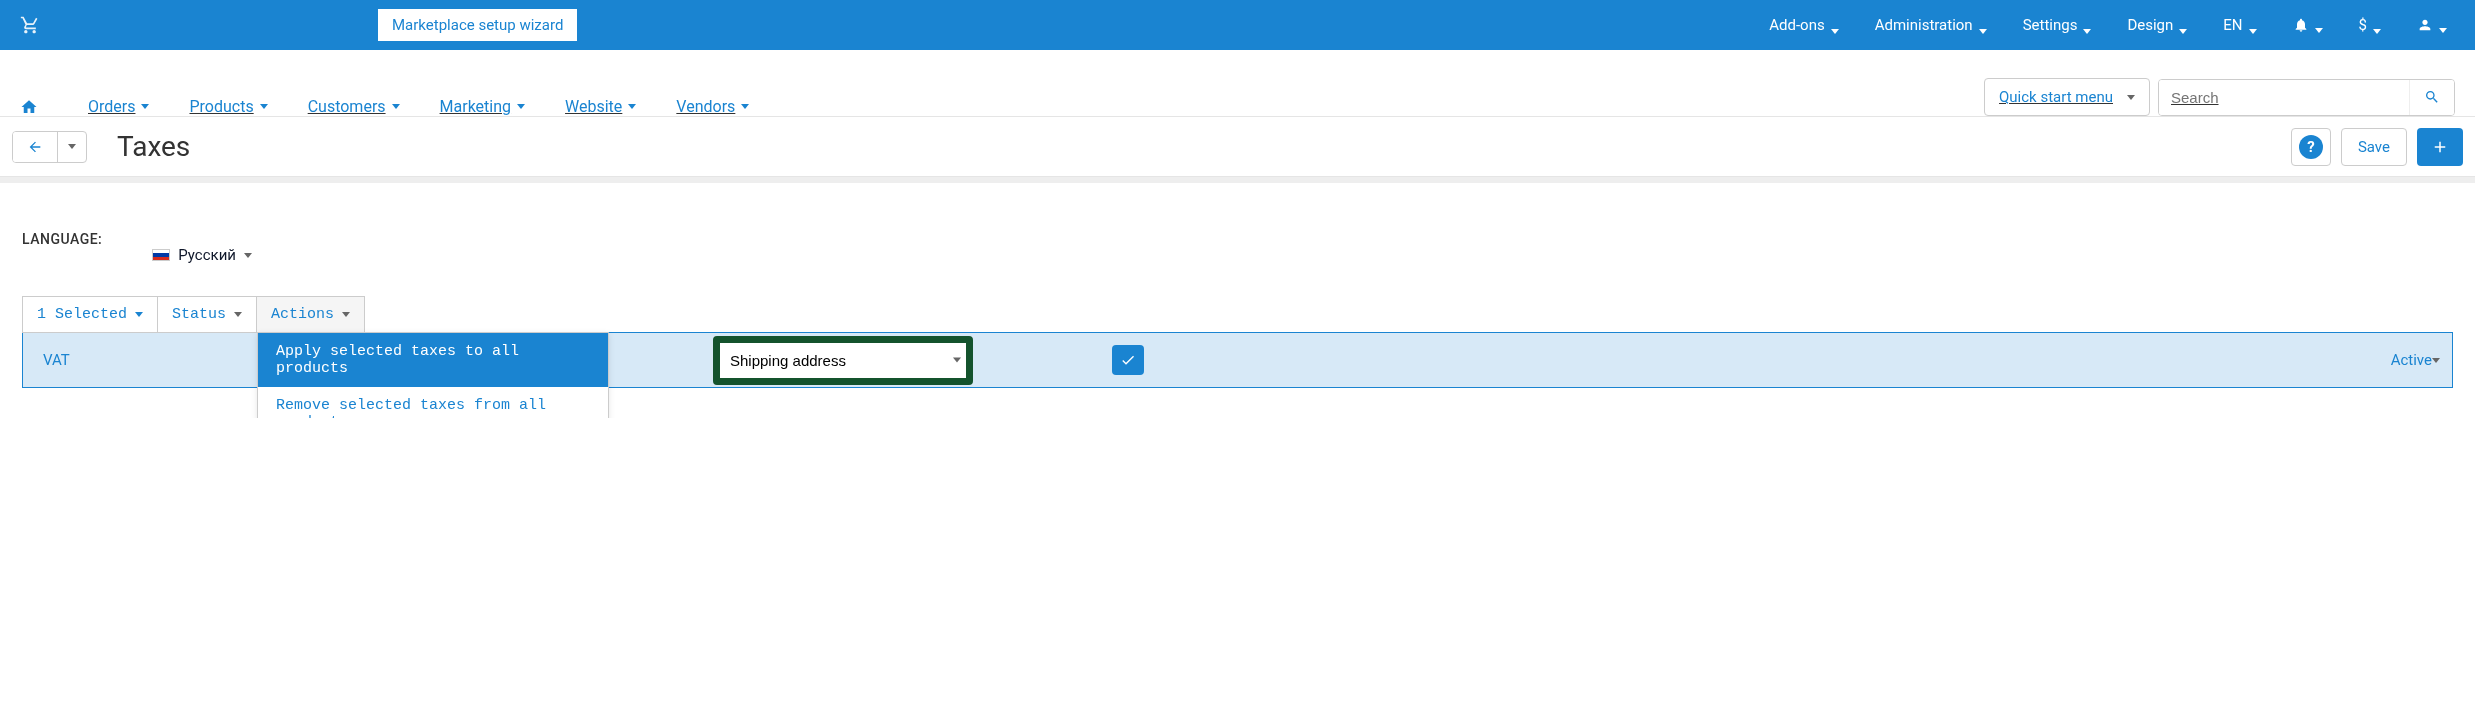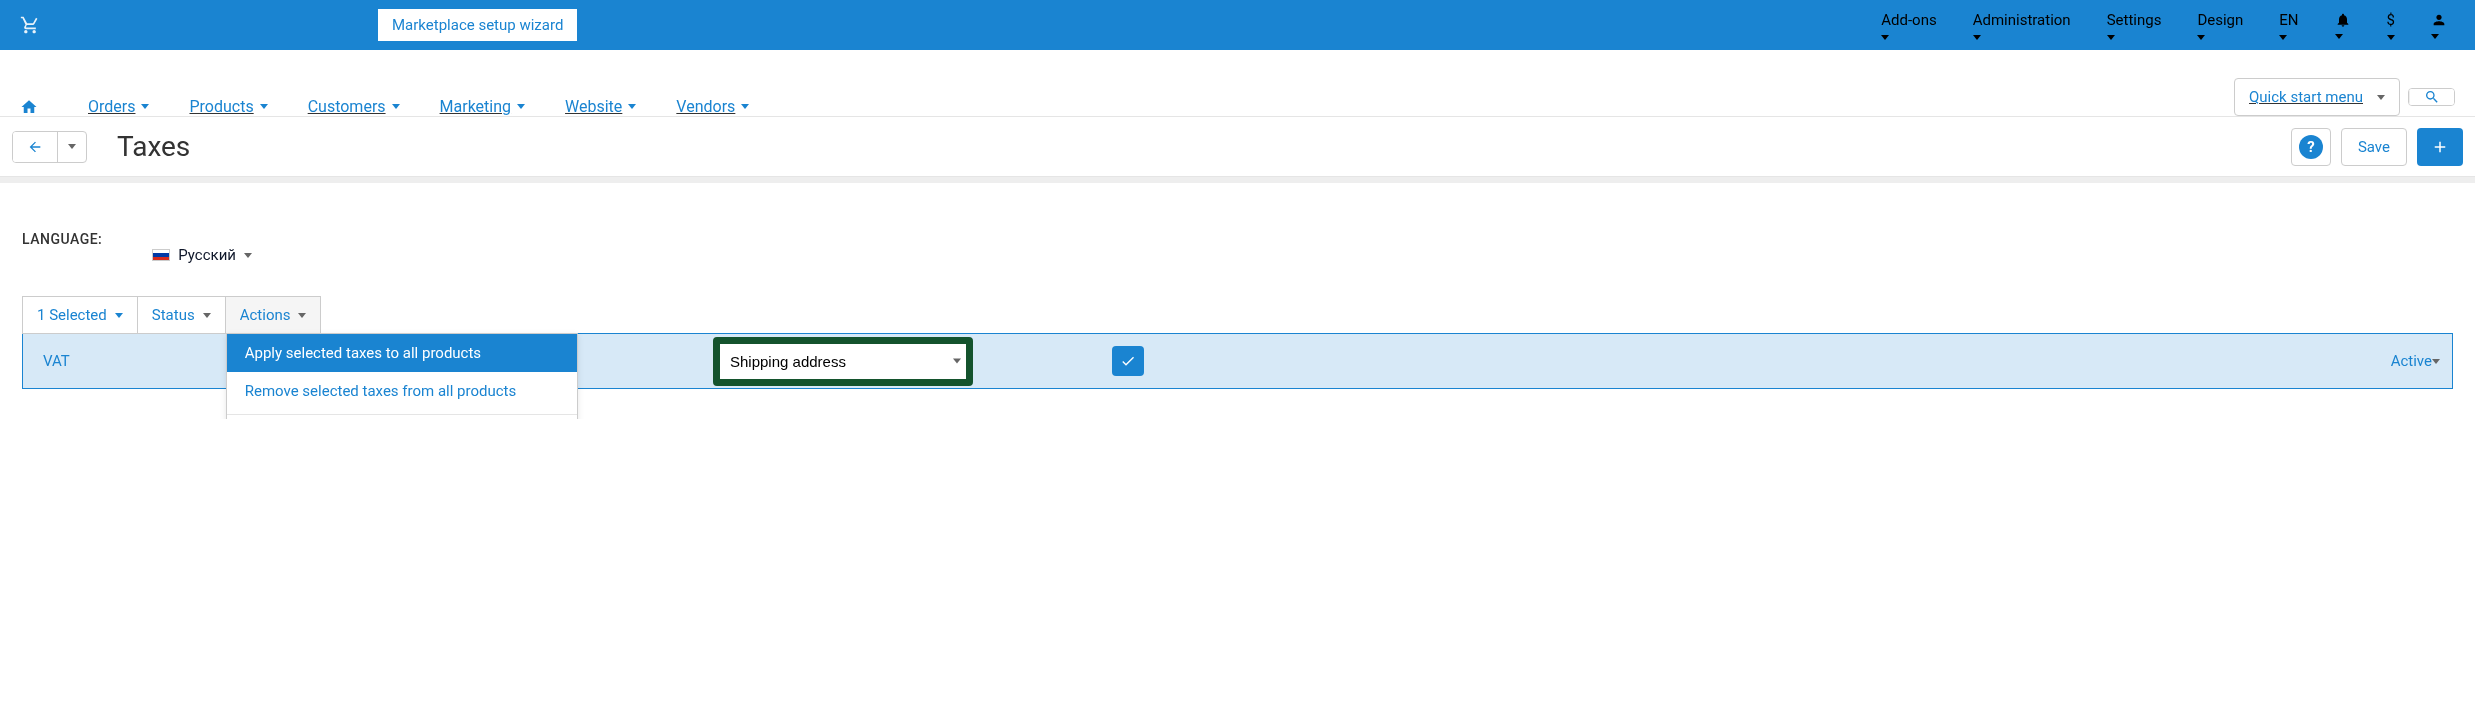--- a/index.html
+++ b/index.html
@@ -3,21 +3,21 @@
 <meta charset="utf-8">
 <style>
 * { margin: 0; padding: 0; box-sizing: border-box; }
 body { font-family: -apple-system, BlinkMacSystemFont, "Segoe UI", Roboto, Arial, sans-serif; font-size: 14px; color: #333; background: #fff; }
 
 .topbar { background: #1a84d1; height: 50px; display: flex; align-items: center; padding: 0 20px; color: #fff; }
 .topbar-left { display: flex; align-items: center; flex: 0 0 auto; }
 .cart-icon { color: #fff; opacity: 0.9; margin-right: 20px; }
 .setup-wizard { background: #fff; color: #1a84d1; padding: 7px 14px; border-radius: 0; font-size: 15px; margin-left: 318px; }
 .topbar-right { display: flex; align-items: center; margin-left: auto; gap: 20px; }
-.topbar-item { color: #000000; display: flex; align-items: flex-start; gap: 6px; cursor: pointer; padding: 0 8px; font-size: 15px; flex-direction: column; }
+.topbar-item { color: #ffffff; display: flex; align-items: flex-end; gap: 6px; cursor: pointer; padding: 0 8px; font-size: 15px; }
 .caret { width: 0; height: 0; border-left: 4px solid transparent; border-right: 4px solid transparent; border-top: 5px solid currentColor; display: inline-block; }
 
 .navbar { background: #fff; height: 67px; display: flex; align-items: flex-end; padding: 0 20px; border-bottom: 1px solid #e5e5e5; text-decoration: underline; }
 .home-icon { color: #1a84d1; margin-right: 30px; cursor: pointer; }
 .nav-item { color: #1a84d1; display: flex; align-items: center; gap: 6px; cursor: pointer; padding: 0 20px; font-size: 16px; }
 .nav-right { margin-left: auto; display: flex; align-items: center; gap: 8px; }
 .quick-start { background: #fff; border: 1px solid #ccc; border-radius: 4px; padding: 9px 14px; color: #1a84d1; display: flex; align-items: center; gap: 14px; cursor: pointer; font-size: 15px; }
 .search-wrap { display: flex; border: 1px solid #ccc; border-radius: 4px; overflow: hidden; }
 .search-input { border: none; padding: 9px 12px; width: 250px; font-size: 15px; outline: none; }
 .search-btn { border: none; background: #fff; padding: 0 14px; color: #1a84d1; cursor: pointer; border-left: 1px solid #eee; }
@@ -33,21 +33,21 @@
 .save-btn { border: 1px solid #ccc; border-radius: 4px; padding: 9px 16px; color: #1a84d1; cursor: pointer; font-size: 15px; }
 .add-btn { background: #1a84d1; border-radius: 4px; width: 46px; height: 38px; display: flex; align-items: center; justify-content: center; cursor: pointer; color: #fff; }
 
 .content { padding: 30px 22px; }
 .lang-row { display: flex; align-items: center; gap: 50px; margin-bottom: 32px; }
 .lang-label { font-size: 14px; color: #333; letter-spacing: 0.5px; font-weight: 500; }
 .lang-select { display: flex; align-items: center; gap: 8px; color: #0f172a; cursor: pointer; font-size: 15px; margin-top: 33px; }
 .flag { width: 18px; height: 12px; display: inline-block; background: linear-gradient(to bottom, #fff 33%, #0039a6 33%, #0039a6 66%, #d52b1e 66%); border: 1px solid #ccc; }
 
 .toolbar { display: flex; margin-bottom: 0; }
-.tool-btn { border: 1px solid #ccc; padding: 9px 14px; display: flex; align-items: center; gap: 8px; cursor: pointer; color: #1a84d1; font-size: 15px; }
+.tool-btn { border: 1px solid #ccc; padding: 9px 14px; display: flex; align-items: center; gap: 8px; cursor: pointer; color: #1a84d1; font-size: 15px; font-family: Liberation Mono, monospace; }
 .tool-btn + .tool-btn { border-left: none; }
 .tool-btn.active { background: #f5f5f5; }
 
 .actions-menu { position: relative; }
 .dropdown { position: absolute; top: 100%; left: 0; background: #fff; border: 1px solid #ccc; border-radius: 0 0 4px 4px; min-width: 352px; z-index: 10; box-shadow: 0 2px 6px rgba(0,0,0,0.1); }
 .dropdown-item { padding: 10px 18px; cursor: pointer; font-size: 15px; }
 .dropdown-item.highlighted { background: #1a84d1; color: #fff; }
 .dropdown-divider { height: 1px; background: #e5e5e5; margin: 4px 0; }
 
 .table-row { display: flex; align-items: center; border: 1px solid #1a84d1; background: #d7e9f7; height: 56px; margin-top: -1px; }
@@ -145,20 +145,21 @@
   <span class="nav-item">
       <span>Vendors</span>
       <span class="caret"></span>
     </span>
   <div class="nav-right">
     <span class="quick-start">
         <span>Quick start menu</span>
         <span class="caret" style="border-top-color:#666"></span>
       </span>
     <div class="search-wrap">
+      <input class="search-input" placeholder="Search" style="">
       <button class="search-btn">
         <svg width="16" height="16" viewBox="0 0 24 24" fill="currentColor">
             <path d="M15.5 14h-.8l-.3-.3c1-1.1 1.6-2.6 1.6-4.2C16 5.9 13.1 3 9.5 3S3 5.9 3 9.5 5.9 16 9.5 16c1.6 0 3.1-.6 4.2-1.6l.3.3v.8l5 5 1.5-1.5-5-5zm-6 0C7 14 5 12 5 9.5S7 5 9.5 5 14 7 14 9.5 12 14 9.5 14z"></path>
           </svg>
       </button>
     </div>
   </div>
 </div>
 
 <div class="titlebar">

